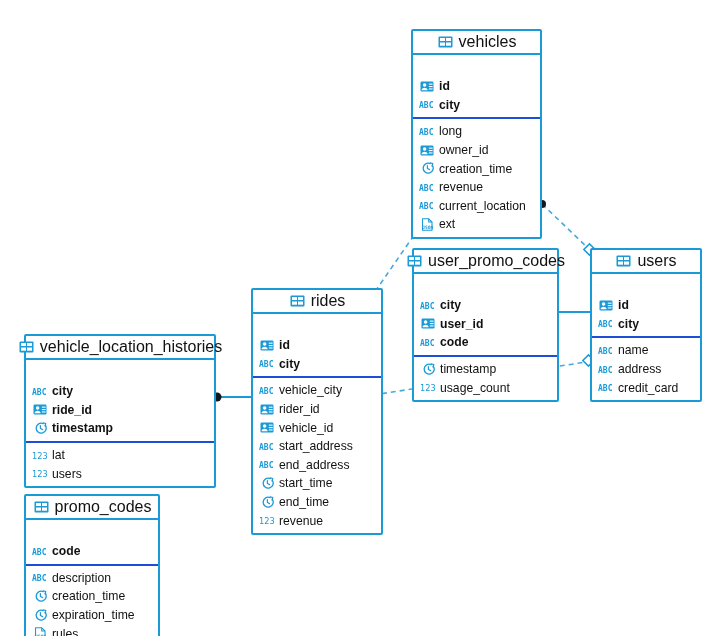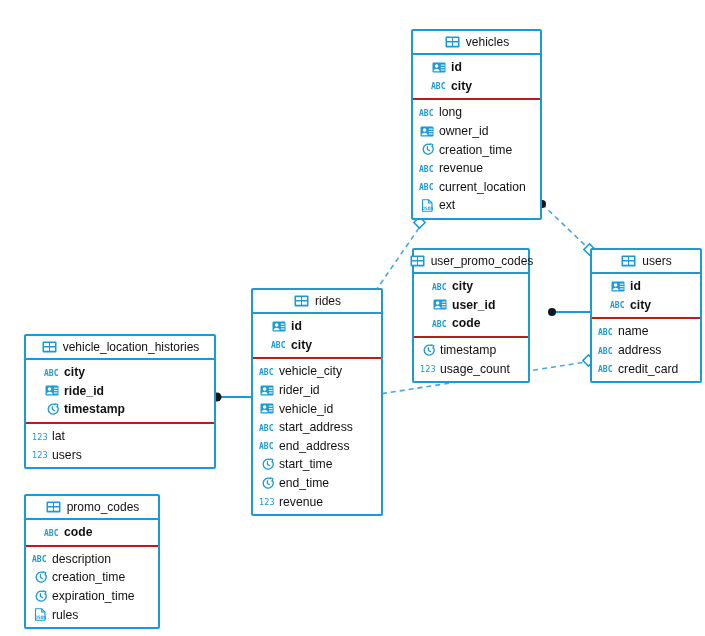--- a/index.html
+++ b/index.html
@@ -40,32 +40,33 @@
     border-radius: 2px;
   }
   .entity-title {
     height: 24px;
     display: flex;
     align-items: center;
     justify-content: center;
     gap: 6px;
     border-bottom: 2px solid #1a9ad7;
     background: #ffffff;
-    font-size: 12px;
+    font-size: 16px;
     color: #111111;
     padding: 0 6px;
     box-sizing: border-box;
   }
   .entity-title .tname {
     white-space: nowrap;
   }
 
   .key-section {
-    border-bottom: 2px solid #b91c1c;
-    padding: 3px 0 3px 12px;
+    border-bottom: 2px solid #1d4ed8;
+    padding: 3px 0 3px 0;
+    margin-top: 19px;
   }
   .attr-section {
     padding: 3px 0 3px 0;
   }
 
   .field {
     display: flex;
     align-items: center;
     gap: 5px;
     height: 18.6px;
@@ -221,21 +222,21 @@
               <svg width="13" height="13" viewBox="0 0 13 13">
                 <path d="M1.5 0.8 h6.2 l3.3 3.2 v8.2 h-9.5 z" fill="#ffffff" stroke="#1a9ad7" stroke-width="1.1" stroke-linejoin="round"></path>
                 <path d="M7.7 0.8 v3.2 h3.3" fill="none" stroke="#1a9ad7" stroke-width="1.1" stroke-linejoin="round"></path>
                 <text x="1.2" y="11.2" font-family="DejaVu Sans Mono, monospace" font-size="4.6" font-weight="bold" fill="#1a9ad7">JSON</text>
               </svg>
             </span>
             <span>ext</span>
           </div>
         </div>
       </div>
-      <div class="entity" style="left: 412px; top: 248px; width: 118px;">
+      <div class="entity" style="left: 412px; top: 248px; width: 147px;">
         <div class="entity-title">
           <span class="ico tbl-ico">
             <svg width="15" height="12" viewBox="0 0 15 12">
               <rect x="0.5" y="0.5" width="14" height="11" rx="1" fill="#1a9ad7"></rect>
               <rect x="2" y="2" width="5" height="3" fill="#ffffff"></rect>
               <rect x="8" y="2" width="5" height="3" fill="#ffffff"></rect>
               <rect x="2" y="6.5" width="5" height="3.2" fill="#ffffff"></rect>
               <rect x="8" y="6.5" width="5" height="3.2" fill="#ffffff"></rect>
             </svg>
           </span>

